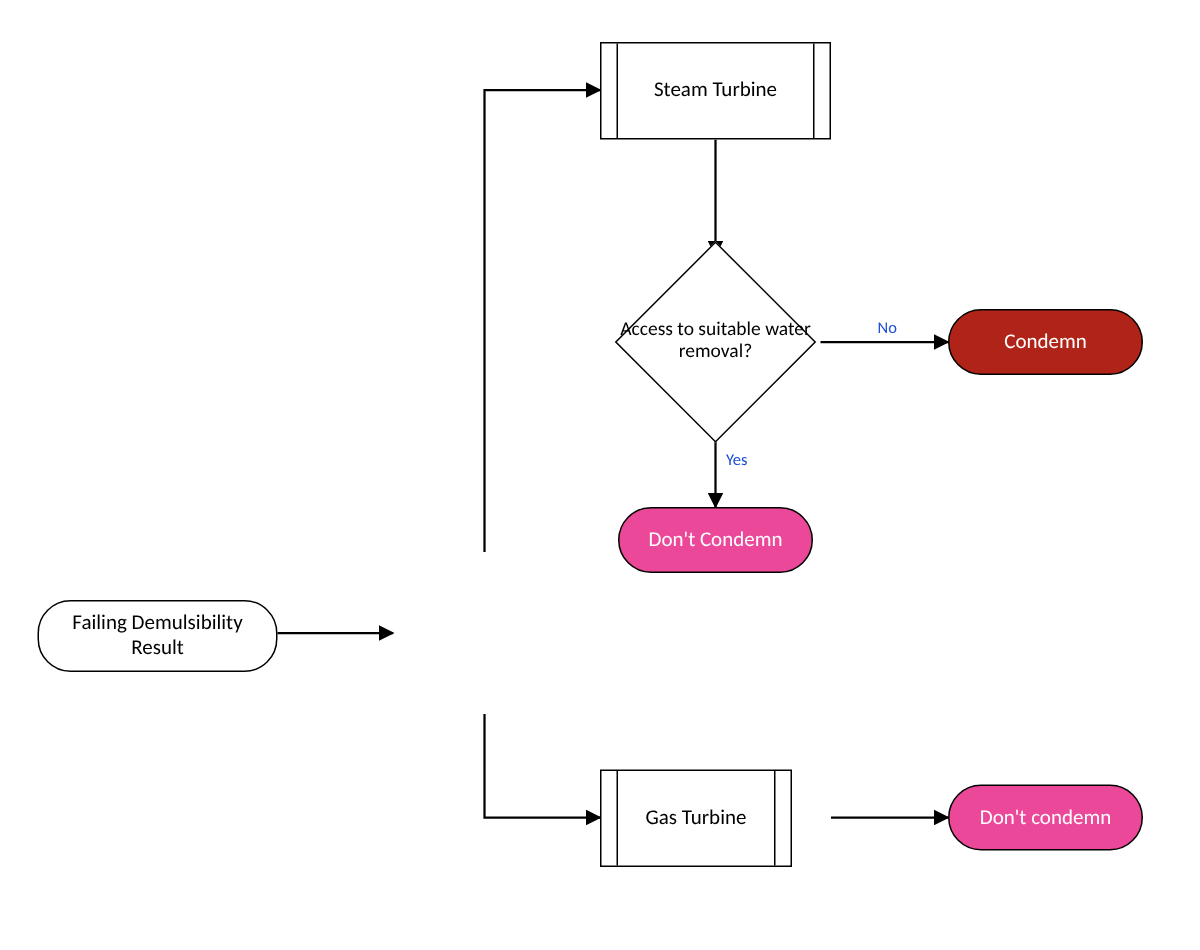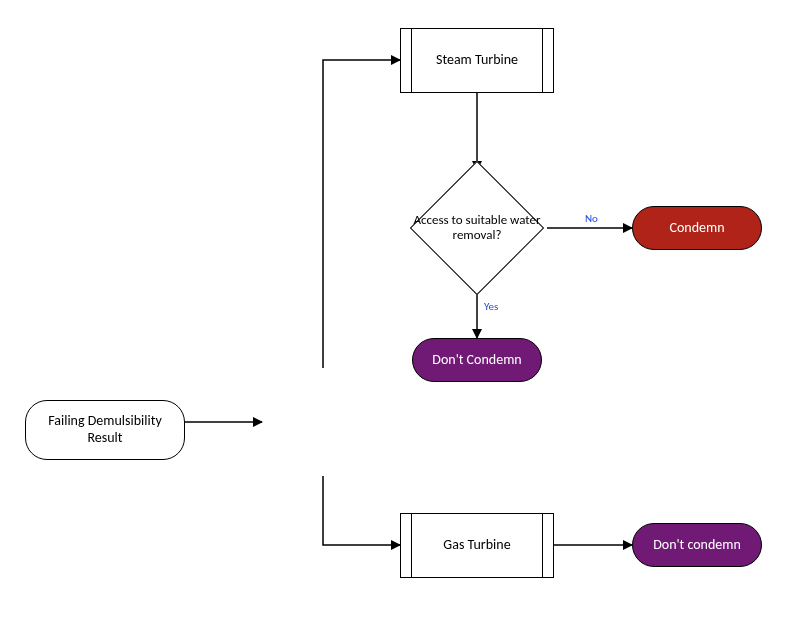--- a/index.html
+++ b/index.html
@@ -26,21 +26,21 @@
     box-sizing: border-box;
     line-height: 1.2;
   }
   .terminator {
     border: 1.5px solid #000;
     border-radius: 22px;
     background: #fff;
     padding: 4px 10px;
   }
   .terminator.green {
-    background: #701a75;
+    background: #ec4899;
     color: #fff;
     border-color: #000;
     font-weight: 500;
   }
   .terminator.red {
     background: #b02318;
     color: #fff;
     border-color: #000;
     font-weight: 500;
   }
@@ -129,21 +129,21 @@
 
     <line x1="477" y1="93" x2="477" y2="170" stroke="#000" stroke-width="1.5" marker-end="url(#arrow)"></line>
 
     <line x1="547" y1="228" x2="632" y2="228" stroke="#000" stroke-width="1.5" marker-end="url(#arrow)"></line>
 
     <line x1="477" y1="287" x2="477" y2="338" stroke="#000" stroke-width="1.5" marker-end="url(#arrow)"></line>
 
     <line x1="554" y1="545" x2="632" y2="545" stroke="#000" stroke-width="1.5" marker-end="url(#arrow)"></line>
   </svg>
 
-  <div class="node terminator" style="left:25px; top:400px; width:160px; height:60px;">
+  <div class="node terminator" style="left:25px; top:400px; width:160px; height:48px;">
     <span>Failing Demulsibility Result</span>
   </div>
 
 
   <div class="node process" style="left:400px; top:28px; width:154px; height:65px;">
     <span class="stripe-left"></span>
     <span class="stripe-right"></span>
     <span>Steam Turbine</span>
   </div>
 
@@ -153,21 +153,21 @@
   </div>
 
   <div class="node terminator red" style="left:632px; top:206px; width:130px; height:44px;">
     <span>Condemn</span>
   </div>
 
   <div class="node terminator green" style="left:412px; top:338px; width:130px; height:44px;">
     <span>Don't Condemn</span>
   </div>
 
-  <div class="node process" style="left:400px; top:513px; width:154px; height:65px;">
+  <div class="node process" style="left:400px; top:513px; width:128px; height:65px;">
     <span class="stripe-left"></span>
     <span class="stripe-right"></span>
     <span>Gas Turbine</span>
   </div>
 
   <div class="node terminator green" style="left:632px; top:523px; width:130px; height:44px;">
     <span>Don't condemn</span>
   </div>
 
   <div class="edge-label" style="left:585px; top:212px;">No</div>

